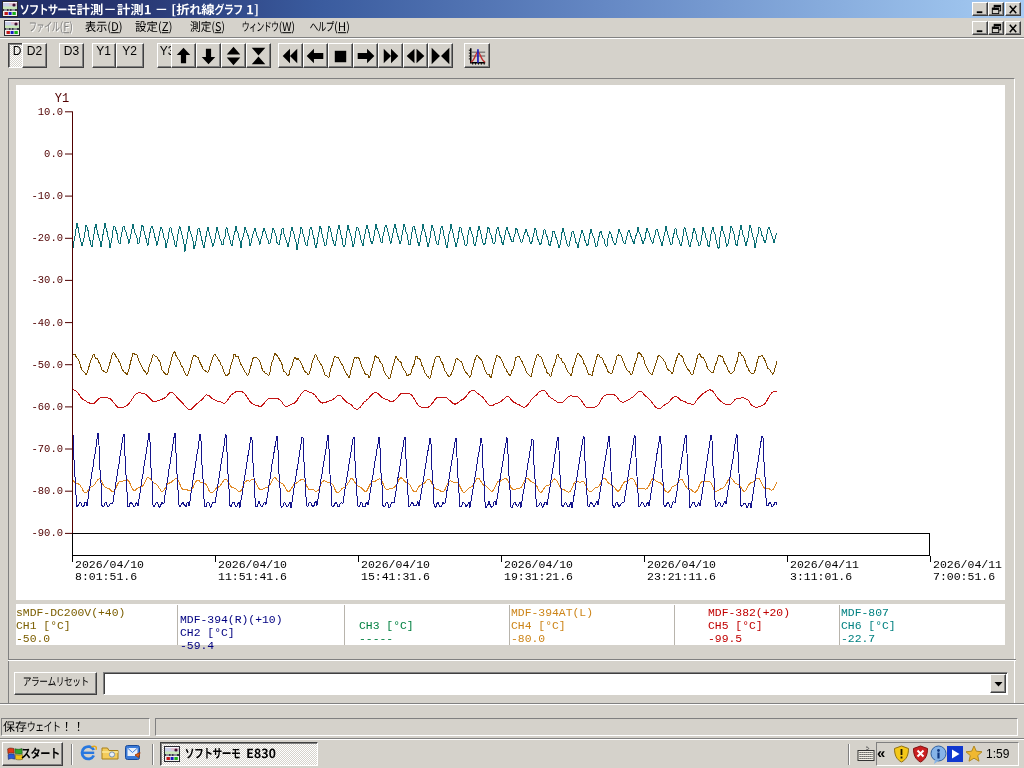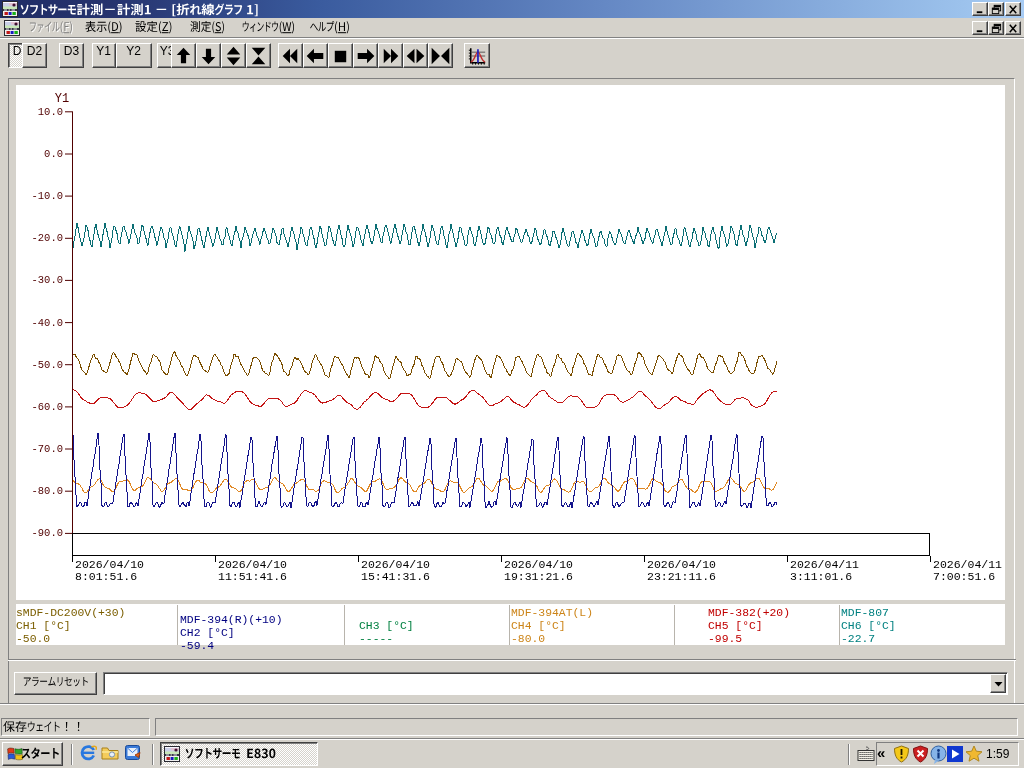--- a/index.html
+++ b/index.html
@@ -127,21 +127,21 @@
     </div>
     <div class="tbtn" style="left:22px;width:25px">
       <span class="bl">D2</span>
     </div>
     <div class="tbtn" style="left:59.0px;width:25px">
       <span class="bl">D3</span>
     </div>
     <div class="tbtn" style="left:91.5px;width:24px">
       <span class="bl">Y1</span>
     </div>
-    <div class="tbtn" style="left:115.5px;width:36px">
+    <div class="tbtn" style="left:115.5px;width:28px">
       <span class="bl">Y2</span>
     </div>
     <div class="tbtn" style="left:157px;width:20px">
       <span class="bl">Y3</span>
     </div>
     <div class="tbtn" style="left:171.0px;width:25px">
       <svg width="25" height="24" viewBox="0 0 25 24">
         <g transform="translate(12.5,12) scale(1.13) translate(-12.5,-12)">
           <path d="M12.5 4 L19 11 L15 11 L15 19 L10 19 L10 11 L6 11 Z" fill="#000"></path>
         </g>
@@ -284,21 +284,21 @@
       <polyline fill="none" stroke="#e08824" stroke-width="1" shape-rendering="crispEdges" points="57.0,395.6 58.0,396.4 59.0,397.5 60.0,398.2 61.0,398.5 62.0,398.7 63.0,399.3 64.0,400.3 65.0,401.7 66.0,403.3 67.0,405.4 68.0,407.2 69.0,408.0 70.0,407.7 71.0,406.8 72.0,405.4 73.0,404.1 74.0,402.8 75.0,402.0 76.0,401.6 77.0,401.0 78.0,400.1 79.0,398.9 80.0,397.3 81.0,395.9 82.0,394.5 83.0,394.0 84.0,393.9 85.0,395.4 86.0,397.3 87.0,399.5 88.0,401.1 89.0,402.0 90.0,402.8 91.0,403.0 92.0,403.4 93.0,403.7 94.0,404.7 95.0,405.6 96.0,406.4 97.0,406.5 98.0,406.2 99.0,404.9 100.0,403.0 101.0,400.6 102.0,398.5 103.0,397.0 104.0,396.3 105.0,396.1 106.0,396.0 107.0,396.0 108.0,395.8 109.0,395.4 110.0,395.1 111.0,394.8 112.0,395.3 113.0,396.5 114.0,398.5 115.0,400.9 116.0,403.0 117.0,404.6 118.0,405.5 119.0,405.3 120.0,404.7 121.0,403.7 122.0,403.0 123.0,402.6 124.0,402.3 125.0,402.0 126.0,401.7 127.0,400.6 128.0,399.2 129.0,397.0 130.0,394.8 131.0,393.1 132.0,392.4 133.0,392.8 134.0,393.6 135.0,394.6 136.0,395.8 137.0,397.1 138.0,398.0 139.0,398.6 140.0,399.0 141.0,400.0 142.0,401.0 143.0,402.8 144.0,404.2 145.0,405.9 146.0,406.3 147.0,406.1 148.0,405.0 149.0,403.4 150.0,401.7 151.0,399.9 152.0,398.6 153.0,398.1 154.0,397.9 155.0,397.4 156.0,396.7 157.0,395.7 158.0,394.9 159.0,394.1 160.0,393.5 161.0,393.9 162.0,395.1 163.0,397.2 164.0,399.5 165.0,401.7 166.0,403.4 167.0,404.3 168.0,404.6 169.0,404.3 170.0,404.3 171.0,404.7 172.0,405.3 173.0,405.8 174.0,405.8 175.0,405.4 176.0,404.3 177.0,402.5 178.0,400.2 179.0,398.1 180.0,396.5 181.0,395.3 182.0,395.2 183.0,395.5 184.0,396.8 185.0,397.4 186.0,397.9 187.0,398.0 188.0,398.1 189.0,398.4 190.0,399.3 191.0,401.2 192.0,403.1 193.0,405.4 194.0,406.7 195.0,407.8 196.0,407.6 197.0,407.1 198.0,405.9 199.0,404.7 200.0,403.4 201.0,402.7 202.0,402.4 203.0,401.7 204.0,401.0 205.0,399.6 206.0,398.2 207.0,396.4 208.0,395.0 209.0,394.3 210.0,394.4 211.0,395.2 212.0,396.5 213.0,398.6 214.0,400.3 215.0,401.6 216.0,402.3 217.0,402.8 218.0,402.9 219.0,403.3 220.0,404.2 221.0,405.1 222.0,406.0 223.0,406.4 224.0,406.4 225.0,405.4 226.0,403.8 227.0,401.3 228.0,399.1 229.0,397.2 230.0,396.3 231.0,395.8 232.0,395.9 233.0,396.0 234.0,396.0 235.0,395.1 236.0,394.4 237.0,394.3 238.0,394.9 239.0,396.1 240.0,397.7 241.0,399.9 242.0,401.8 243.0,403.5 244.0,404.4 245.0,404.9 246.0,404.5 247.0,403.9 248.0,403.2 249.0,402.9 250.0,402.9 251.0,402.5 252.0,402.2 253.0,400.9 254.0,399.6 255.0,397.7 256.0,395.8 257.0,393.9 258.0,392.8 259.0,392.6 260.0,393.4 261.0,394.7 262.0,396.0 263.0,397.1 264.0,397.8 265.0,398.1 266.0,398.5 267.0,399.0 268.0,400.5 269.0,402.1 270.0,404.0 271.0,405.7 272.0,406.5 273.0,406.6 274.0,405.5 275.0,404.2 276.0,402.4 277.0,401.0 278.0,399.5 279.0,398.7 280.0,398.2 281.0,397.8 282.0,397.2 283.0,396.2 284.0,395.4 285.0,394.6 286.0,394.2 287.0,394.1 288.0,395.1 289.0,396.9 290.0,399.2 291.0,401.6 292.0,403.1 293.0,404.4 294.0,404.6 295.0,404.7 296.0,404.3 297.0,404.6 298.0,405.2 299.0,405.9 300.0,406.5 301.0,406.3 302.0,405.4 303.0,403.8 304.0,401.5 305.0,399.4 306.0,397.3 307.0,396.3 308.0,395.8 309.0,396.1 310.0,396.4 311.0,397.0 312.0,397.4 313.0,397.7 314.0,397.9 315.0,398.1 316.0,398.9 317.0,400.0 318.0,402.2 319.0,404.4 320.0,406.6 321.0,407.6 322.0,407.8 323.0,407.1 324.0,405.9 325.0,404.8 326.0,403.6 327.0,402.9 328.0,402.3 329.0,402.0 330.0,401.1 331.0,399.9 332.0,398.2 333.0,396.7 334.0,394.8 335.0,393.6 336.0,393.4 337.0,394.3 338.0,395.8 339.0,397.5 340.0,399.1 341.0,400.3 342.0,401.0 343.0,401.5 344.0,401.9 345.0,402.5 346.0,403.4 347.0,404.7 348.0,405.7 349.0,406.5 350.0,406.3 351.0,405.6 352.0,403.5 353.0,401.5 354.0,399.4 355.0,398.0 356.0,396.7 357.0,396.3 358.0,396.1 359.0,396.2 360.0,395.7 361.0,395.2 362.0,394.4 363.0,393.9 364.0,394.1 365.0,394.8 366.0,396.6 367.0,398.5 368.0,400.8 369.0,402.7 370.0,404.2 371.0,404.6 372.0,404.4 373.0,403.8 374.0,403.2 375.0,403.0 376.0,403.0 377.0,403.0 378.0,402.5 379.0,401.7 380.0,400.4 381.0,398.7 382.0,396.6 383.0,394.6 384.0,393.2 385.0,392.8 386.0,393.2 387.0,394.3 388.0,395.6 389.0,396.7 390.0,397.4 391.0,397.7 392.0,398.0 393.0,398.7 394.0,399.8 395.0,401.8 396.0,403.7 397.0,405.6 398.0,406.7 399.0,407.0 400.0,406.5 401.0,405.0 402.0,403.2 403.0,401.5 404.0,400.6 405.0,400.0 406.0,399.6 407.0,399.0 408.0,398.6 409.0,397.5 410.0,396.3 411.0,394.8 412.0,394.0 413.0,394.1 414.0,394.9 415.0,396.6 416.0,398.5 417.0,400.3 418.0,402.1 419.0,403.4 420.0,404.1 421.0,404.5 422.0,404.6 423.0,405.1 424.0,405.5 425.0,406.4 426.0,406.7 427.0,406.7 428.0,406.2 429.0,404.6 430.0,402.4 431.0,399.8 432.0,397.8 433.0,396.4 434.0,395.9 435.0,396.0 436.0,396.5 437.0,396.9 438.0,397.2 439.0,397.6 440.0,397.6 441.0,397.6 442.0,398.1 443.0,399.4 444.0,401.5 445.0,403.5 446.0,405.6 447.0,406.8 448.0,407.4 449.0,406.8 450.0,406.0 451.0,405.0 452.0,404.1 453.0,403.0 454.0,402.5 455.0,402.2 456.0,401.6 457.0,400.3 458.0,398.6 459.0,396.7 460.0,394.9 461.0,393.4 462.0,392.9 463.0,393.5 464.0,395.0 465.0,396.6 466.0,398.2 467.0,399.4 468.0,400.3 469.0,400.6 470.0,401.2 471.0,401.7 472.0,402.9 473.0,403.8 474.0,405.1 475.0,406.1 476.0,406.6 477.0,405.6 478.0,404.3 479.0,402.3 480.0,400.0 481.0,397.9 482.0,396.7 483.0,396.4 484.0,396.2 485.0,395.8 486.0,395.2 487.0,394.5 488.0,393.9 489.0,393.4 490.0,393.5 491.0,394.3 492.0,396.1 493.0,398.3 494.0,400.6 495.0,402.5 496.0,403.7 497.0,404.3 498.0,404.6 499.0,404.4 500.0,403.9 501.0,403.5 502.0,403.3 503.0,403.5 504.0,403.2 505.0,402.7 506.0,401.2 507.0,399.4 508.0,397.2 509.0,395.3 510.0,393.8 511.0,393.3 512.0,393.6 513.0,394.4 514.0,395.4 515.0,396.3 516.0,397.1 517.0,397.6 518.0,398.0 519.0,398.7 520.0,399.9 521.0,401.6 522.0,403.8 523.0,405.7 524.0,406.9 525.0,407.3 526.0,406.6 527.0,405.4 528.0,403.6 529.0,402.3 530.0,401.0 531.0,400.5 532.0,400.4 533.0,400.2 534.0,399.4 535.0,398.1 536.0,396.7 537.0,395.2 538.0,394.2 539.0,393.8 540.0,394.7 541.0,396.3 542.0,398.2 543.0,400.2 544.0,401.9 545.0,403.4 546.0,404.1 547.0,404.4 548.0,404.7 549.0,405.2 550.0,405.9 551.0,406.7 552.0,407.0 553.0,407.1 554.0,406.4 555.0,405.1 556.0,403.0 557.0,400.7 558.0,398.5 559.0,397.1 560.0,396.3 561.0,396.3 562.0,396.5 563.0,396.9 564.0,397.2 565.0,397.1 566.0,396.7 567.0,396.5 568.0,397.1 569.0,398.6 570.0,400.7 571.0,402.9 572.0,404.8 573.0,406.3 574.0,406.8 575.0,406.8 576.0,406.0 577.0,404.9 578.0,403.8 579.0,403.1 580.0,402.9 581.0,402.6 582.0,402.2 583.0,401.2 584.0,399.5 585.0,397.3 586.0,395.2 587.0,393.6 588.0,392.9 589.0,393.4 590.0,394.5 591.0,396.0 592.0,397.4 593.0,398.6 594.0,399.1 595.0,399.8 596.0,400.2 597.0,401.1 598.0,402.0 599.0,403.3 600.0,404.7 601.0,405.7 602.0,406.2 603.0,405.8 604.0,404.5 605.0,402.5 606.0,400.5 607.0,398.7 608.0,397.3 609.0,396.8 610.0,396.6 611.0,396.6 612.0,395.9 613.0,395.0 614.0,393.9 615.0,393.4 616.0,393.0 617.0,393.7 618.0,394.9 619.0,397.1 620.0,399.4 621.0,401.6 622.0,403.1 623.0,403.5 624.0,403.6 625.0,403.2 626.0,403.2 627.0,403.2 628.0,403.7 629.0,404.0 630.0,404.2 631.0,403.4 632.0,402.2 633.0,400.5 634.0,398.5 635.0,396.3 636.0,394.5 637.0,393.7 638.0,393.9 639.0,394.8 640.0,395.8 641.0,396.6 642.0,397.1 643.0,397.3 644.0,397.7 645.0,398.2 646.0,399.5 647.0,401.2 648.0,403.5 649.0,405.5 650.0,406.6 651.0,407.2 652.0,407.2 653.0,406.8 654.0,405.4 655.0,403.8 656.0,402.1 657.0,401.6 658.0,401.0 659.0,400.6 660.0,399.9 661.0,398.9 662.0,397.6 663.0,395.9 664.0,394.7 665.0,394.0 666.0,394.5 667.0,395.9 668.0,397.7 669.0,399.7 670.0,401.4 671.0,402.8 672.0,403.5 673.0,403.8 674.0,404.1 675.0,404.6 676.0,405.3 677.0,406.6 678.0,407.2 679.0,407.5 680.0,406.7 681.0,405.7 682.0,403.8 683.0,401.6 684.0,399.2 685.0,397.6 686.0,396.6 687.0,396.6 688.0,396.7 689.0,397.0 690.0,396.7 691.0,396.6 692.0,396.3 693.0,396.6 694.0,397.0 695.0,398.1 696.0,399.9 697.0,402.1 698.0,404.4 699.0,405.9 700.0,406.5 701.0,406.2 702.0,405.5 703.0,404.8 704.0,404.2 705.0,403.8 706.0,403.4 707.0,402.9 708.0,402.1 709.0,400.9 710.0,399.4 711.0,397.5 712.0,395.5 713.0,393.8 714.0,392.7 715.0,392.9 716.0,393.8 717.0,395.2 718.0,396.6 719.0,397.8 720.0,398.7 721.0,399.1 722.0,399.6 723.0,400.2 724.0,401.2 725.0,402.4 726.0,404.2 727.0,405.6 728.0,406.4 729.0,406.0 730.0,404.7 731.0,402.8 732.0,400.9 733.0,399.4 734.0,398.3 735.0,397.6 736.0,397.3 737.0,396.9 738.0,396.1 739.0,395.1 740.0,394.0 741.0,393.3 742.0,393.1 743.0,393.5 744.0,394.7 745.0,396.6 746.0,398.8 747.0,400.9 748.0,402.5 749.0,403.3 750.0,403.6 751.0,403.4 752.0,403.5 753.0,403.7 754.0,404.4 755.0,405.0 756.0,405.1 757.0,404.6 758.0,403.3 759.0,401.2 760.0,399.0 761.0,397.4"></polyline>
       <polyline fill="none" stroke="#14148c" stroke-width="1" shape-rendering="crispEdges" points="57.0,349.6 58.0,374.8 59.0,391.5 60.0,409.6 61.0,421.5 62.0,420.7 63.0,419.2 64.0,416.8 65.0,417.6 66.0,420.8 67.0,421.6 68.0,420.6 69.0,417.4 70.0,417.1 71.0,421.0 72.0,413.8 73.0,406.5 74.0,400.9 75.0,394.1 76.0,387.5 77.0,381.8 78.0,374.4 79.0,368.9 80.0,361.9 81.0,354.5 82.0,348.3 83.0,360.4 84.0,384.7 85.0,397.8 86.0,420.6 87.0,421.6 88.0,420.9 89.0,418.1 90.0,417.5 91.0,420.1 92.0,422.0 93.0,420.8 94.0,419.1 95.0,418.1 96.0,418.8 97.0,417.5 98.0,410.1 99.0,404.4 100.0,397.1 101.0,391.1 102.0,384.5 103.0,378.8 104.0,371.1 105.0,365.2 106.0,358.0 107.0,352.3 108.0,348.8 109.0,371.0 110.0,389.8 111.0,406.6 112.0,421.6 113.0,421.9 114.0,418.6 115.0,416.9 116.0,418.4 117.0,420.1 118.0,422.3 119.0,421.3 120.0,417.7 121.0,418.2 122.0,420.6 123.0,414.6 124.0,408.0 125.0,401.2 126.0,394.5 127.0,388.7 128.0,381.3 129.0,375.1 130.0,369.2 131.0,362.1 132.0,354.7 133.0,348.0 134.0,357.1 135.0,382.8 136.0,395.2 137.0,419.9 138.0,421.5 139.0,420.4 140.0,418.1 141.0,417.4 142.0,419.3 143.0,422.3 144.0,421.5 145.0,419.5 146.0,417.2 147.0,418.5 148.0,417.8 149.0,410.5 150.0,404.9 151.0,398.4 152.0,391.7 153.0,384.3 154.0,379.3 155.0,372.1 156.0,366.0 157.0,359.3 158.0,352.5 159.0,348.2 160.0,367.7 161.0,388.7 162.0,404.9 163.0,420.1 164.0,421.9 165.0,419.9 166.0,418.4 167.0,417.1 168.0,419.7 169.0,420.7 170.0,421.7 171.0,417.7 172.0,417.3 173.0,421.3 174.0,416.0 175.0,407.9 176.0,401.7 177.0,395.5 178.0,388.6 179.0,382.8 180.0,376.2 181.0,369.6 182.0,363.8 183.0,355.9 184.0,349.2 185.0,355.6 186.0,379.8 187.0,393.8 188.0,414.0 189.0,422.2 190.0,421.5 191.0,418.0 192.0,417.3 193.0,417.7 194.0,421.2 195.0,422.3 196.0,419.2 197.0,417.3 198.0,417.3 199.0,418.2 200.0,412.6 201.0,405.8 202.0,399.3 203.0,393.3 204.0,386.3 205.0,379.0 206.0,373.0 207.0,367.3 208.0,360.9 209.0,352.8 210.0,349.4 211.0,367.0 212.0,388.8 213.0,404.0 214.0,420.4 215.0,422.0 216.0,419.2 217.0,417.6 218.0,416.9 219.0,419.8 220.0,421.4 221.0,420.8 222.0,418.4 223.0,417.1 224.0,422.5 225.0,414.9 226.0,409.9 227.0,402.9 228.0,396.4 229.0,389.7 230.0,383.7 231.0,376.8 232.0,370.6 233.0,364.9 234.0,357.6 235.0,351.7 236.0,354.4 237.0,378.2 238.0,392.4 239.0,412.7 240.0,421.5 241.0,422.2 242.0,419.4 243.0,416.3 244.0,419.0 245.0,420.7 246.0,422.2 247.0,420.1 248.0,418.1 249.0,417.3 250.0,419.4 251.0,413.3 252.0,407.1 253.0,400.0 254.0,394.3 255.0,387.1 256.0,379.5 257.0,373.7 258.0,367.6 259.0,361.6 260.0,356.1 261.0,351.0 262.0,364.5 263.0,389.2 264.0,402.5 265.0,421.0 266.0,422.4 267.0,420.8 268.0,417.8 269.0,418.0 270.0,420.0 271.0,422.1 272.0,421.1 273.0,419.1 274.0,417.4 275.0,422.7 276.0,416.7 277.0,410.4 278.0,403.6 279.0,397.1 280.0,391.1 281.0,384.6 282.0,378.7 283.0,372.3 284.0,365.1 285.0,358.9 286.0,352.6 287.0,352.0 288.0,376.8 289.0,392.6 290.0,411.5 291.0,421.2 292.0,421.4 293.0,418.3 294.0,417.2 295.0,418.0 296.0,420.6 297.0,421.8 298.0,420.7 299.0,417.6 300.0,416.0 301.0,420.4 302.0,413.8 303.0,407.7 304.0,401.4 305.0,394.0 306.0,388.8 307.0,382.3 308.0,376.6 309.0,369.8 310.0,364.0 311.0,356.5 312.0,350.0 313.0,364.0 314.0,389.4 315.0,400.7 316.0,421.1 317.0,421.3 318.0,420.6 319.0,418.3 320.0,417.5 321.0,419.0 322.0,421.7 323.0,421.8 324.0,419.3 325.0,418.0 326.0,417.9 327.0,418.3 328.0,411.3 329.0,404.4 330.0,398.3 331.0,391.9 332.0,385.9 333.0,379.0 334.0,372.8 335.0,366.8 336.0,360.3 337.0,354.1 338.0,352.1 339.0,376.1 340.0,393.0 341.0,410.7 342.0,421.0 343.0,422.0 344.0,419.7 345.0,417.1 346.0,418.1 347.0,421.5 348.0,421.7 349.0,421.5 350.0,418.6 351.0,416.7 352.0,419.9 353.0,415.2 354.0,408.5 355.0,402.0 356.0,394.9 357.0,389.8 358.0,383.5 359.0,376.3 360.0,371.0 361.0,364.2 362.0,359.1 363.0,352.2 364.0,363.1 365.0,387.6 366.0,399.7 367.0,420.5 368.0,422.1 369.0,421.1 370.0,418.3 371.0,417.2 372.0,418.6 373.0,422.8 374.0,422.1 375.0,419.4 376.0,417.5 377.0,417.7 378.0,417.9 379.0,412.0 380.0,405.9 381.0,399.5 382.0,392.6 383.0,387.3 384.0,380.7 385.0,374.4 386.0,367.5 387.0,362.2 388.0,355.3 389.0,352.1 390.0,373.8 391.0,393.3 392.0,409.8 393.0,421.6 394.0,421.2 395.0,419.4 396.0,417.4 397.0,418.5 398.0,420.8 399.0,420.8 400.0,420.9 401.0,418.7 402.0,416.6 403.0,421.3 404.0,415.0 405.0,409.1 406.0,403.0 407.0,396.7 408.0,391.2 409.0,384.3 410.0,377.9 411.0,370.9 412.0,365.6 413.0,360.6 414.0,353.3 415.0,359.0 416.0,384.7 417.0,399.0 418.0,418.8 419.0,422.3 420.0,421.6 421.0,418.6 422.0,417.3 423.0,419.8 424.0,421.9 425.0,421.8 426.0,419.9 427.0,417.4 428.0,418.4 429.0,418.3 430.0,413.1 431.0,405.5 432.0,401.0 433.0,394.5 434.0,387.5 435.0,380.7 436.0,375.2 437.0,368.8 438.0,362.9 439.0,357.3 440.0,353.2 441.0,372.2 442.0,393.3 443.0,407.7 444.0,421.8 445.0,421.6 446.0,420.4 447.0,417.4 448.0,418.0 449.0,419.3 450.0,421.7 451.0,420.4 452.0,419.0 453.0,417.3 454.0,422.6 455.0,416.1 456.0,409.8 457.0,403.9 458.0,397.9 459.0,391.8 460.0,386.1 461.0,379.2 462.0,372.2 463.0,367.1 464.0,360.8 465.0,353.0 466.0,358.2 467.0,382.5 468.0,396.2 469.0,416.7 470.0,422.6 471.0,421.2 472.0,419.5 473.0,416.1 474.0,419.4 475.0,421.6 476.0,422.4 477.0,420.7 478.0,417.0 479.0,416.4 480.0,419.6 481.0,413.8 482.0,408.0 483.0,400.8 484.0,394.6 485.0,388.6 486.0,381.9 487.0,375.6 488.0,369.4 489.0,363.5 490.0,357.7 491.0,352.4 492.0,368.8 493.0,391.1 494.0,405.1 495.0,421.8 496.0,422.6 497.0,420.4 498.0,418.3 499.0,417.2 500.0,419.6 501.0,421.2 502.0,421.1 503.0,418.7 504.0,416.7 505.0,422.5 506.0,416.5 507.0,409.5 508.0,404.0 509.0,397.9 510.0,391.9 511.0,384.9 512.0,378.4 513.0,372.8 514.0,365.8 515.0,361.2 516.0,354.0 517.0,354.9 518.0,380.0 519.0,393.6 520.0,414.4 521.0,422.0 522.0,421.3 523.0,419.9 524.0,417.7 525.0,417.9 526.0,421.2 527.0,422.3 528.0,419.6 529.0,417.2 530.0,417.2 531.0,420.1 532.0,413.7 533.0,407.8 534.0,401.6 535.0,395.3 536.0,388.8 537.0,382.7 538.0,376.7 539.0,369.5 540.0,363.2 541.0,356.2 542.0,352.3 543.0,365.4 544.0,389.8 545.0,402.8 546.0,420.5 547.0,421.5 548.0,420.1 549.0,418.0 550.0,417.6 551.0,420.2 552.0,422.1 553.0,421.7 554.0,419.6 555.0,417.1 556.0,422.7 557.0,417.5 558.0,410.6 559.0,404.9 560.0,398.2 561.0,392.1 562.0,385.1 563.0,379.4 564.0,372.2 565.0,366.5 566.0,360.4 567.0,354.3 568.0,351.3 569.0,375.7 570.0,392.9 571.0,410.2 572.0,420.9 573.0,421.6 574.0,419.3 575.0,417.1 576.0,418.6 577.0,420.1 578.0,421.7 579.0,420.4 580.0,417.7 581.0,416.5 582.0,420.4 583.0,414.2 584.0,407.0 585.0,400.9 586.0,395.2 587.0,388.6 588.0,382.2 589.0,375.7 590.0,370.2 591.0,363.9 592.0,357.2 593.0,350.8 594.0,362.3 595.0,386.4 596.0,399.6 597.0,420.5 598.0,422.5 599.0,420.8 600.0,417.8 601.0,417.1 602.0,419.6 603.0,421.5 604.0,420.5 605.0,419.3 606.0,417.8 607.0,418.1 608.0,417.5 609.0,411.2 610.0,404.8 611.0,399.1 612.0,392.4 613.0,385.6 614.0,379.1 615.0,372.9 616.0,366.3 617.0,359.7 618.0,352.9 619.0,350.4 620.0,372.4 621.0,391.4 622.0,407.9 623.0,421.3 624.0,421.2 625.0,419.0 626.0,417.1 627.0,418.0 628.0,420.3 629.0,421.4 630.0,421.1 631.0,418.6 632.0,417.2 633.0,420.9 634.0,415.0 635.0,408.2 636.0,401.8 637.0,396.4 638.0,388.9 639.0,382.4 640.0,375.9 641.0,368.6 642.0,363.5 643.0,356.8 644.0,351.2 645.0,358.7 646.0,383.4 647.0,396.7 648.0,419.8 649.0,421.5 650.0,420.7 651.0,418.5 652.0,416.8 653.0,419.0 654.0,421.8 655.0,422.6 656.0,419.8 657.0,417.1 658.0,416.7 659.0,418.1 660.0,412.0 661.0,405.8 662.0,398.4 663.0,393.0 664.0,385.4 665.0,378.7 666.0,372.4 667.0,366.2 668.0,359.3 669.0,353.0 670.0,349.8 671.0,368.2 672.0,389.6 673.0,404.9 674.0,422.6 675.0,421.1 676.0,418.9 677.0,417.5 678.0,417.5 679.0,419.9 680.0,422.2 681.0,420.7 682.0,418.9 683.0,417.6 684.0,421.1 685.0,414.7 686.0,409.0 687.0,402.5 688.0,395.9 689.0,388.7 690.0,383.0 691.0,375.8 692.0,369.0 693.0,362.9 694.0,355.8 695.0,349.9 696.0,355.4 697.0,380.5 698.0,393.1 699.0,414.6 700.0,421.7 701.0,421.0 702.0,419.0 703.0,417.6 704.0,418.1 705.0,421.1 706.0,422.3 707.0,419.7 708.0,417.7 709.0,415.9 710.0,418.6 711.0,412.4 712.0,404.9 713.0,400.0 714.0,392.5 715.0,385.0 716.0,379.5 717.0,373.7 718.0,366.5 719.0,359.0 720.0,353.0 721.0,349.3 722.0,366.5 723.0,388.4 724.0,402.5 725.0,420.5 726.0,421.3 727.0,419.7 728.0,418.3 729.0,418.3 730.0,419.6 731.0,422.5 732.0,421.3 733.0,418.5 734.0,417.9 735.0,422.9 736.0,415.8 737.0,409.0 738.0,402.1 739.0,395.8 740.0,389.5 741.0,383.4 742.0,377.0 743.0,370.1 744.0,363.1 745.0,356.6 746.0,351.2 747.0,352.9 748.0,376.6 749.0,391.6 750.0,412.6 751.0,420.6 752.0,421.2 753.0,418.6 754.0,417.1 755.0,418.7 756.0,421.4 757.0,420.8 758.0,419.6 759.0,417.4 760.0,417.3 761.0,419.9"></polyline>
 </svg>
 </div>
 <div id="legendwhite"></div>
 <div style="position:absolute;left:177px;top:605px;width:1px;height:40px;background:#b8b4ac"></div>
 <div style="position:absolute;left:344px;top:605px;width:1px;height:40px;background:#b8b4ac"></div>
 <div style="position:absolute;left:509px;top:605px;width:1px;height:40px;background:#b8b4ac"></div>
 <div style="position:absolute;left:674px;top:605px;width:1px;height:40px;background:#b8b4ac"></div>
 <div style="position:absolute;left:839px;top:605px;width:1px;height:40px;background:#b8b4ac"></div>
-<div style="position:absolute;left:16px;top:607px;color:#7b5e00" class="lg"><div>sMDF-DC200V(+30)</div><div>CH1 [°C]</div><div>-50.0</div></div>
+<div style="position:absolute;left:16px;top:607px;color:#7b5e00" class="lg"><div>sMDF-DC200V(+40)</div><div>CH1 [°C]</div><div>-50.0</div></div>
 <div style="position:absolute;left:180px;top:614px;color:#000080" class="lg"><div>MDF-394(R)(+10)</div><div>CH2 [°C]</div><div>-59.4</div></div>
 <div style="position:absolute;left:359px;top:607px;color:#008040" class="lg"><div>&nbsp;</div><div>CH3 [°C]</div><div>-----</div></div>
 <div style="position:absolute;left:511px;top:607px;color:#cc8418" class="lg"><div>MDF-394AT(L)</div><div>CH4 [°C]</div><div>-80.0</div></div>
 <div style="position:absolute;left:708px;top:607px;color:#c00000" class="lg"><div>MDF-382(+20)</div><div>CH5 [°C]</div><div>-99.5</div></div>
 <div style="position:absolute;left:841px;top:607px;color:#008080" class="lg"><div>MDF-807</div><div>CH6 [°C]</div><div>-22.7</div></div>
 <div id="groove"></div>
 <div class="rbtn" style="left:14px;top:672px;width:83px;height:23px"></div>
 <svg style="position:absolute;left:22.5px;top:676px;width:80px;height:14px" viewBox="0 0 80 14">
     <path d="M7.9 2.1 7.5 1.5C7.4 1.6 7 1.6 6.9 1.6C6.3 1.6 2.2 1.6 1.8 1.6C1.5 1.6 1.1 1.6 0.8 1.5V2.5C1.2 2.5 1.5 2.4 1.8 2.4C2.2 2.4 6.2 2.4 6.8 2.4C6.5 3.1 5.7 4.3 4.9 4.9L5.5 5.5C6.5 4.6 7.3 3.2 7.7 2.5C7.7 2.3 7.9 2.2 7.9 2.1ZM4.4 3.5H3.6C3.6 3.8 3.6 4 3.6 4.3C3.6 6.1 3.5 7.7 2.1 8.8C1.8 9 1.5 9.1 1.3 9.2L2 9.9C4.2 8.5 4.4 6.5 4.4 3.5Z M10 1.3V2.2C10.2 2.2 10.5 2.2 10.8 2.2C11.3 2.2 13.8 2.2 14.2 2.2C14.5 2.2 14.8 2.2 15.1 2.2V1.3C14.8 1.3 14.5 1.4 14.3 1.4C13.7 1.4 11.3 1.4 10.8 1.4C10.5 1.4 10.2 1.3 10 1.3ZM15.7 4.2 15.2 3.8C15.1 3.9 14.9 3.9 14.7 3.9C14.3 3.9 10.5 3.9 10.1 3.9C9.8 3.9 9.5 3.9 9.2 3.8V4.8C9.5 4.7 9.9 4.7 10.1 4.7C10.6 4.7 14.3 4.7 14.8 4.7C14.6 5.5 14.2 6.5 13.7 7.2C13 8.1 11.9 8.9 10.6 9.2L11.2 10C12.3 9.6 13.4 8.9 14.3 7.7C15 6.8 15.3 5.6 15.6 4.5C15.6 4.5 15.7 4.3 15.7 4.2Z M17.1 4.7V5.8C17.4 5.8 17.9 5.8 18.3 5.8C19 5.8 22.5 5.8 23.2 5.8C23.6 5.8 23.9 5.8 24.1 5.8V4.7C23.9 4.8 23.6 4.8 23.2 4.8C22.5 4.8 19 4.8 18.3 4.8C17.9 4.8 17.4 4.8 17.1 4.7Z M25.9 8.3C25.7 8.3 25.4 8.3 25.1 8.3L25.3 9.3C25.5 9.3 25.8 9.2 26 9.2C27.2 9.1 30.1 8.7 31.5 8.4C31.7 9 31.8 9.5 32 9.9L32.7 9.5C32.3 8.3 31.4 6.1 30.7 5L30.1 5.4C30.4 5.9 30.8 6.7 31.2 7.6C30.2 7.8 28.5 8 27.2 8.2C27.6 6.7 28.5 3.4 28.8 2.3C28.9 1.9 29 1.6 29.1 1.3L28.2 1.1C28.2 1.4 28.1 1.6 28 2.1C27.8 3.2 26.9 6.7 26.4 8.2Z M39.6 1.2H38.7C38.8 1.4 38.8 1.7 38.8 2.1C38.8 2.5 38.8 3.4 38.8 3.8C38.8 5.9 38.7 6.8 38 7.7C37.5 8.5 36.7 8.9 35.9 9.2L36.5 10C37.2 9.7 38 9.2 38.6 8.3C39.2 7.4 39.5 6.5 39.5 3.9C39.5 3.5 39.5 2.5 39.5 2.1C39.5 1.7 39.5 1.4 39.6 1.2ZM35.5 1.2H34.7C34.7 1.4 34.7 1.8 34.7 2C34.7 2.4 34.7 5.2 34.7 5.7C34.7 6 34.7 6.4 34.7 6.5H35.5C35.5 6.3 35.4 6 35.4 5.7C35.4 5.2 35.4 2.4 35.4 2C35.4 1.8 35.5 1.4 35.5 1.2Z M48.8 3.2 48.3 2.7C48.1 2.7 48 2.8 47.8 2.9C47.4 3 45.9 3.4 44.4 3.7V2C44.4 1.7 44.4 1.3 44.4 1H43.6C43.7 1.3 43.7 1.7 43.7 2V3.9C42.7 4.1 41.9 4.3 41.5 4.4L41.6 5.3L43.7 4.7V8.1C43.7 9.2 44 9.7 45.6 9.7C46.7 9.7 47.6 9.6 48.4 9.5L48.4 8.5C47.5 8.7 46.7 8.9 45.7 8.9C44.6 8.9 44.4 8.6 44.4 7.8V4.6L47.7 3.7C47.4 4.4 46.8 5.6 46.1 6.4L46.8 6.8C47.5 5.9 48.2 4.5 48.6 3.6C48.6 3.5 48.7 3.3 48.8 3.2Z M53.5 3.2 52.8 3.4C53 3.9 53.4 5.3 53.5 5.8L54.2 5.5C54.1 5.1 53.6 3.6 53.5 3.2ZM56.7 3.8 55.9 3.5C55.8 4.9 55.3 6.3 54.7 7.2C54 8.4 52.9 9.2 51.8 9.6L52.4 10.3C53.4 9.9 54.5 9 55.3 7.7C55.9 6.7 56.3 5.5 56.5 4.3C56.6 4.2 56.6 4 56.7 3.8ZM51.4 3.7 50.8 4C50.9 4.4 51.4 5.9 51.6 6.5L52.2 6.2C52.1 5.6 51.6 4.2 51.4 3.7Z M60.4 8.5C60.4 8.9 60.4 9.5 60.4 9.8H61.2C61.2 9.5 61.2 8.9 61.2 8.5L61.2 4.9C62.1 5.3 63.7 6 64.6 6.7L64.9 5.7C64 5.2 62.3 4.4 61.2 3.9V2.1C61.2 1.8 61.2 1.3 61.2 1H60.4C60.4 1.3 60.4 1.8 60.4 2.1C60.4 3.1 60.4 7.9 60.4 8.5Z" fill="#000"></path>
   </svg>

